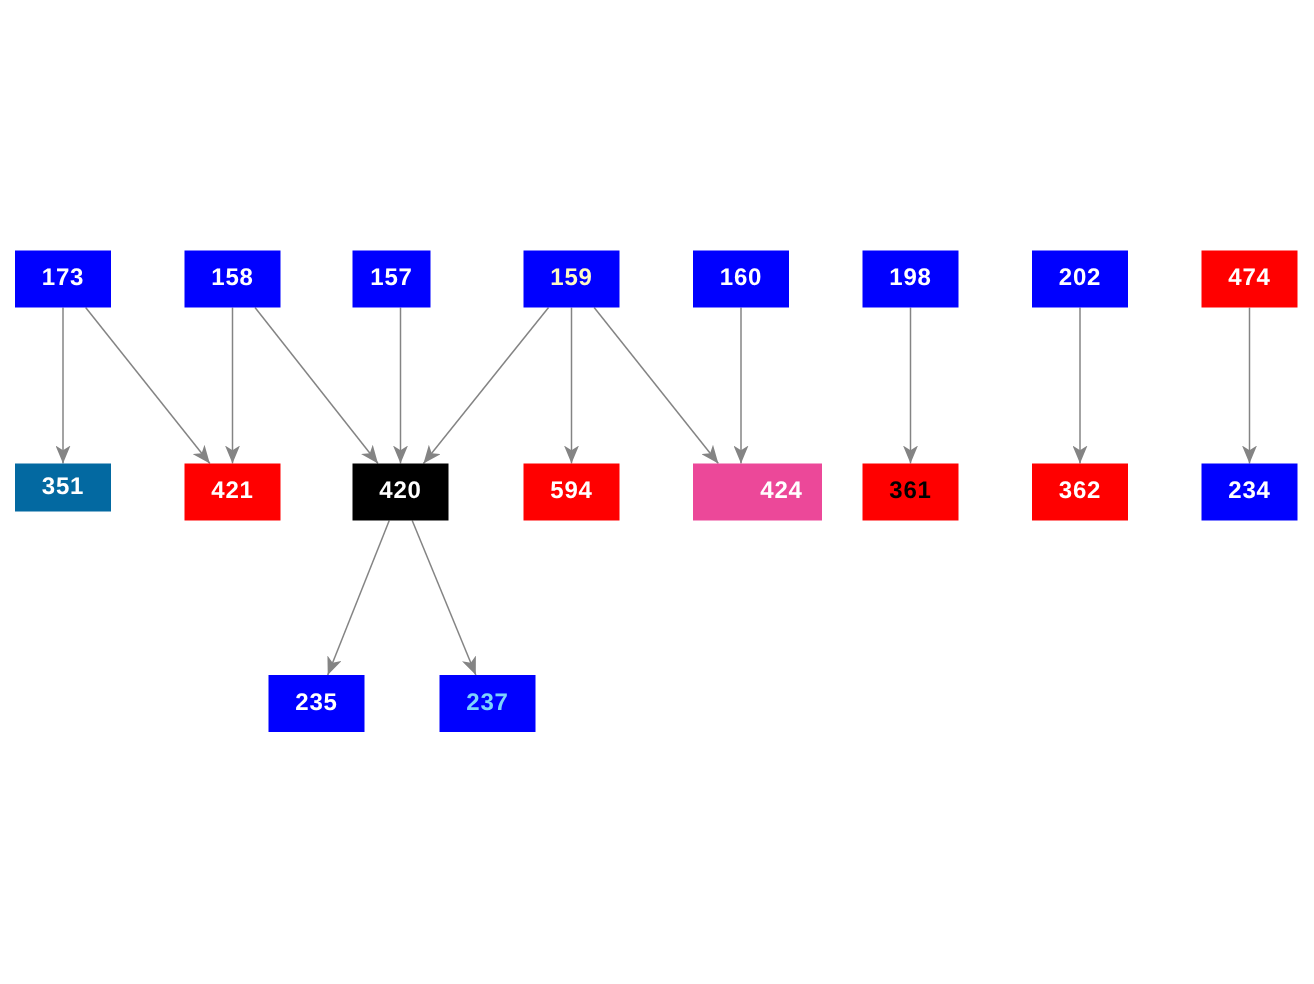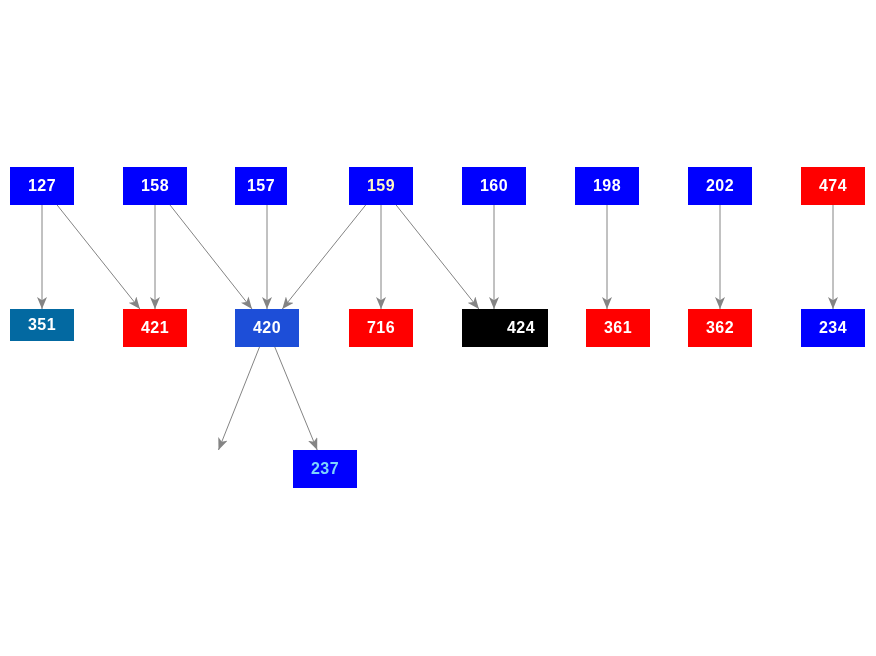--- a/index.html
+++ b/index.html
@@ -54,21 +54,21 @@
       <line x1="396.1" y1="205.0" x2="478.9" y2="309.0" stroke="#848484" stroke-width="1" marker-end="url(#arrow)"></line>
       <line x1="494.0" y1="205.0" x2="494.0" y2="309.0" stroke="#848484" stroke-width="1" marker-end="url(#arrow)"></line>
       <line x1="607.0" y1="205.0" x2="607.0" y2="309.0" stroke="#848484" stroke-width="1" marker-end="url(#arrow)"></line>
       <line x1="720.0" y1="205.0" x2="720.0" y2="309.0" stroke="#848484" stroke-width="1" marker-end="url(#arrow)"></line>
       <line x1="833.0" y1="205.0" x2="833.0" y2="309.0" stroke="#848484" stroke-width="1" marker-end="url(#arrow)"></line>
       <line x1="259.5" y1="347.0" x2="218.5" y2="450.0" stroke="#848484" stroke-width="1" marker-end="url(#arrow)"></line>
       <line x1="274.8" y1="347.0" x2="317.2" y2="450.0" stroke="#848484" stroke-width="1" marker-end="url(#arrow)"></line>
     </svg>
 
 <div class="graph-node" style="left: 10px; top: 167px; width: 64px; height: 38px; background: rgb(0, 0, 255); color: rgb(255, 255, 255);">
-      <span>127</span>
+      <span>173</span>
     </div>
     <div class="graph-node" style="left: 123px; top: 167px; width: 64px; height: 38px; background: rgb(0, 0, 255); color: rgb(255, 255, 255);">
       <span>158</span>
     </div>
     <div class="graph-node" style="left: 235px; top: 167px; width: 52px; height: 38px; background: rgb(0, 0, 255); color: rgb(255, 255, 255);">
       <span>157</span>
     </div>
     <div class="graph-node" style="left: 349px; top: 167px; width: 64px; height: 38px; background: rgb(0, 0, 255); color: #fef9c3;">
       <span>159</span>
     </div>
@@ -83,34 +83,37 @@
     </div>
     <div class="graph-node" style="left: 801px; top: 167px; width: 64px; height: 38px; background: rgb(255, 0, 0); color: rgb(255, 255, 255);">
       <span>474</span>
     </div>
     <div class="graph-node" style="left: 10px; top: 309px; width: 64px; height: 32px; background: #0369a1; color: rgb(255, 255, 255);">
       <span>351</span>
     </div>
     <div class="graph-node" style="left: 123px; top: 309px; width: 64px; height: 38px; background: rgb(255, 0, 0); color: rgb(255, 255, 255);">
       <span>421</span>
     </div>
-    <div class="graph-node" style="left: 235px; top: 309px; width: 64px; height: 38px; background: #1d4ed8; color: rgb(255, 255, 255);">
+    <div class="graph-node" style="left: 235px; top: 309px; width: 64px; height: 38px; background: #000000; color: rgb(255, 255, 255);">
       <span>420</span>
     </div>
     <div class="graph-node" style="left: 349px; top: 309px; width: 64px; height: 38px; background: rgb(255, 0, 0); color: rgb(255, 255, 255);">
-      <span>716</span>
+      <span>594</span>
     </div>
-    <div class="graph-node" style="left: 462px; top: 309px; width: 86px; height: 38px; background: #000000; color: rgb(255, 255, 255); padding-left: 32px;">
+    <div class="graph-node" style="left: 462px; top: 309px; width: 86px; height: 38px; background: #ec4899; color: rgb(255, 255, 255); padding-left: 32px;">
       <span>424</span>
     </div>
-    <div class="graph-node" style="left: 575px; top: 309px; width: 64px; height: 38px; background: rgb(255, 0, 0); color: #ffffff; margin-left: 11px;">
+    <div class="graph-node" style="left: 575px; top: 309px; width: 64px; height: 38px; background: rgb(255, 0, 0); color: #000000;">
       <span>361</span>
     </div>
     <div class="graph-node" style="left: 688px; top: 309px; width: 64px; height: 38px; background: rgb(255, 0, 0); color: rgb(255, 255, 255);">
       <span>362</span>
     </div>
     <div class="graph-node" style="left: 801px; top: 309px; width: 64px; height: 38px; background: rgb(0, 0, 255); color: rgb(255, 255, 255);">
       <span>234</span>
     </div>
+    <div class="graph-node" style="left: 179px; top: 450px; width: 64px; height: 38px; background: rgb(0, 0, 255); color: rgb(255, 255, 255);">
+      <span>235</span>
+    </div>
     <div class="graph-node" style="left: 293px; top: 450px; width: 64px; height: 38px; background: rgb(0, 0, 255); color: #7dd3fc;">
       <span>237</span>
     </div>
   </div>
 
 </body></html>

